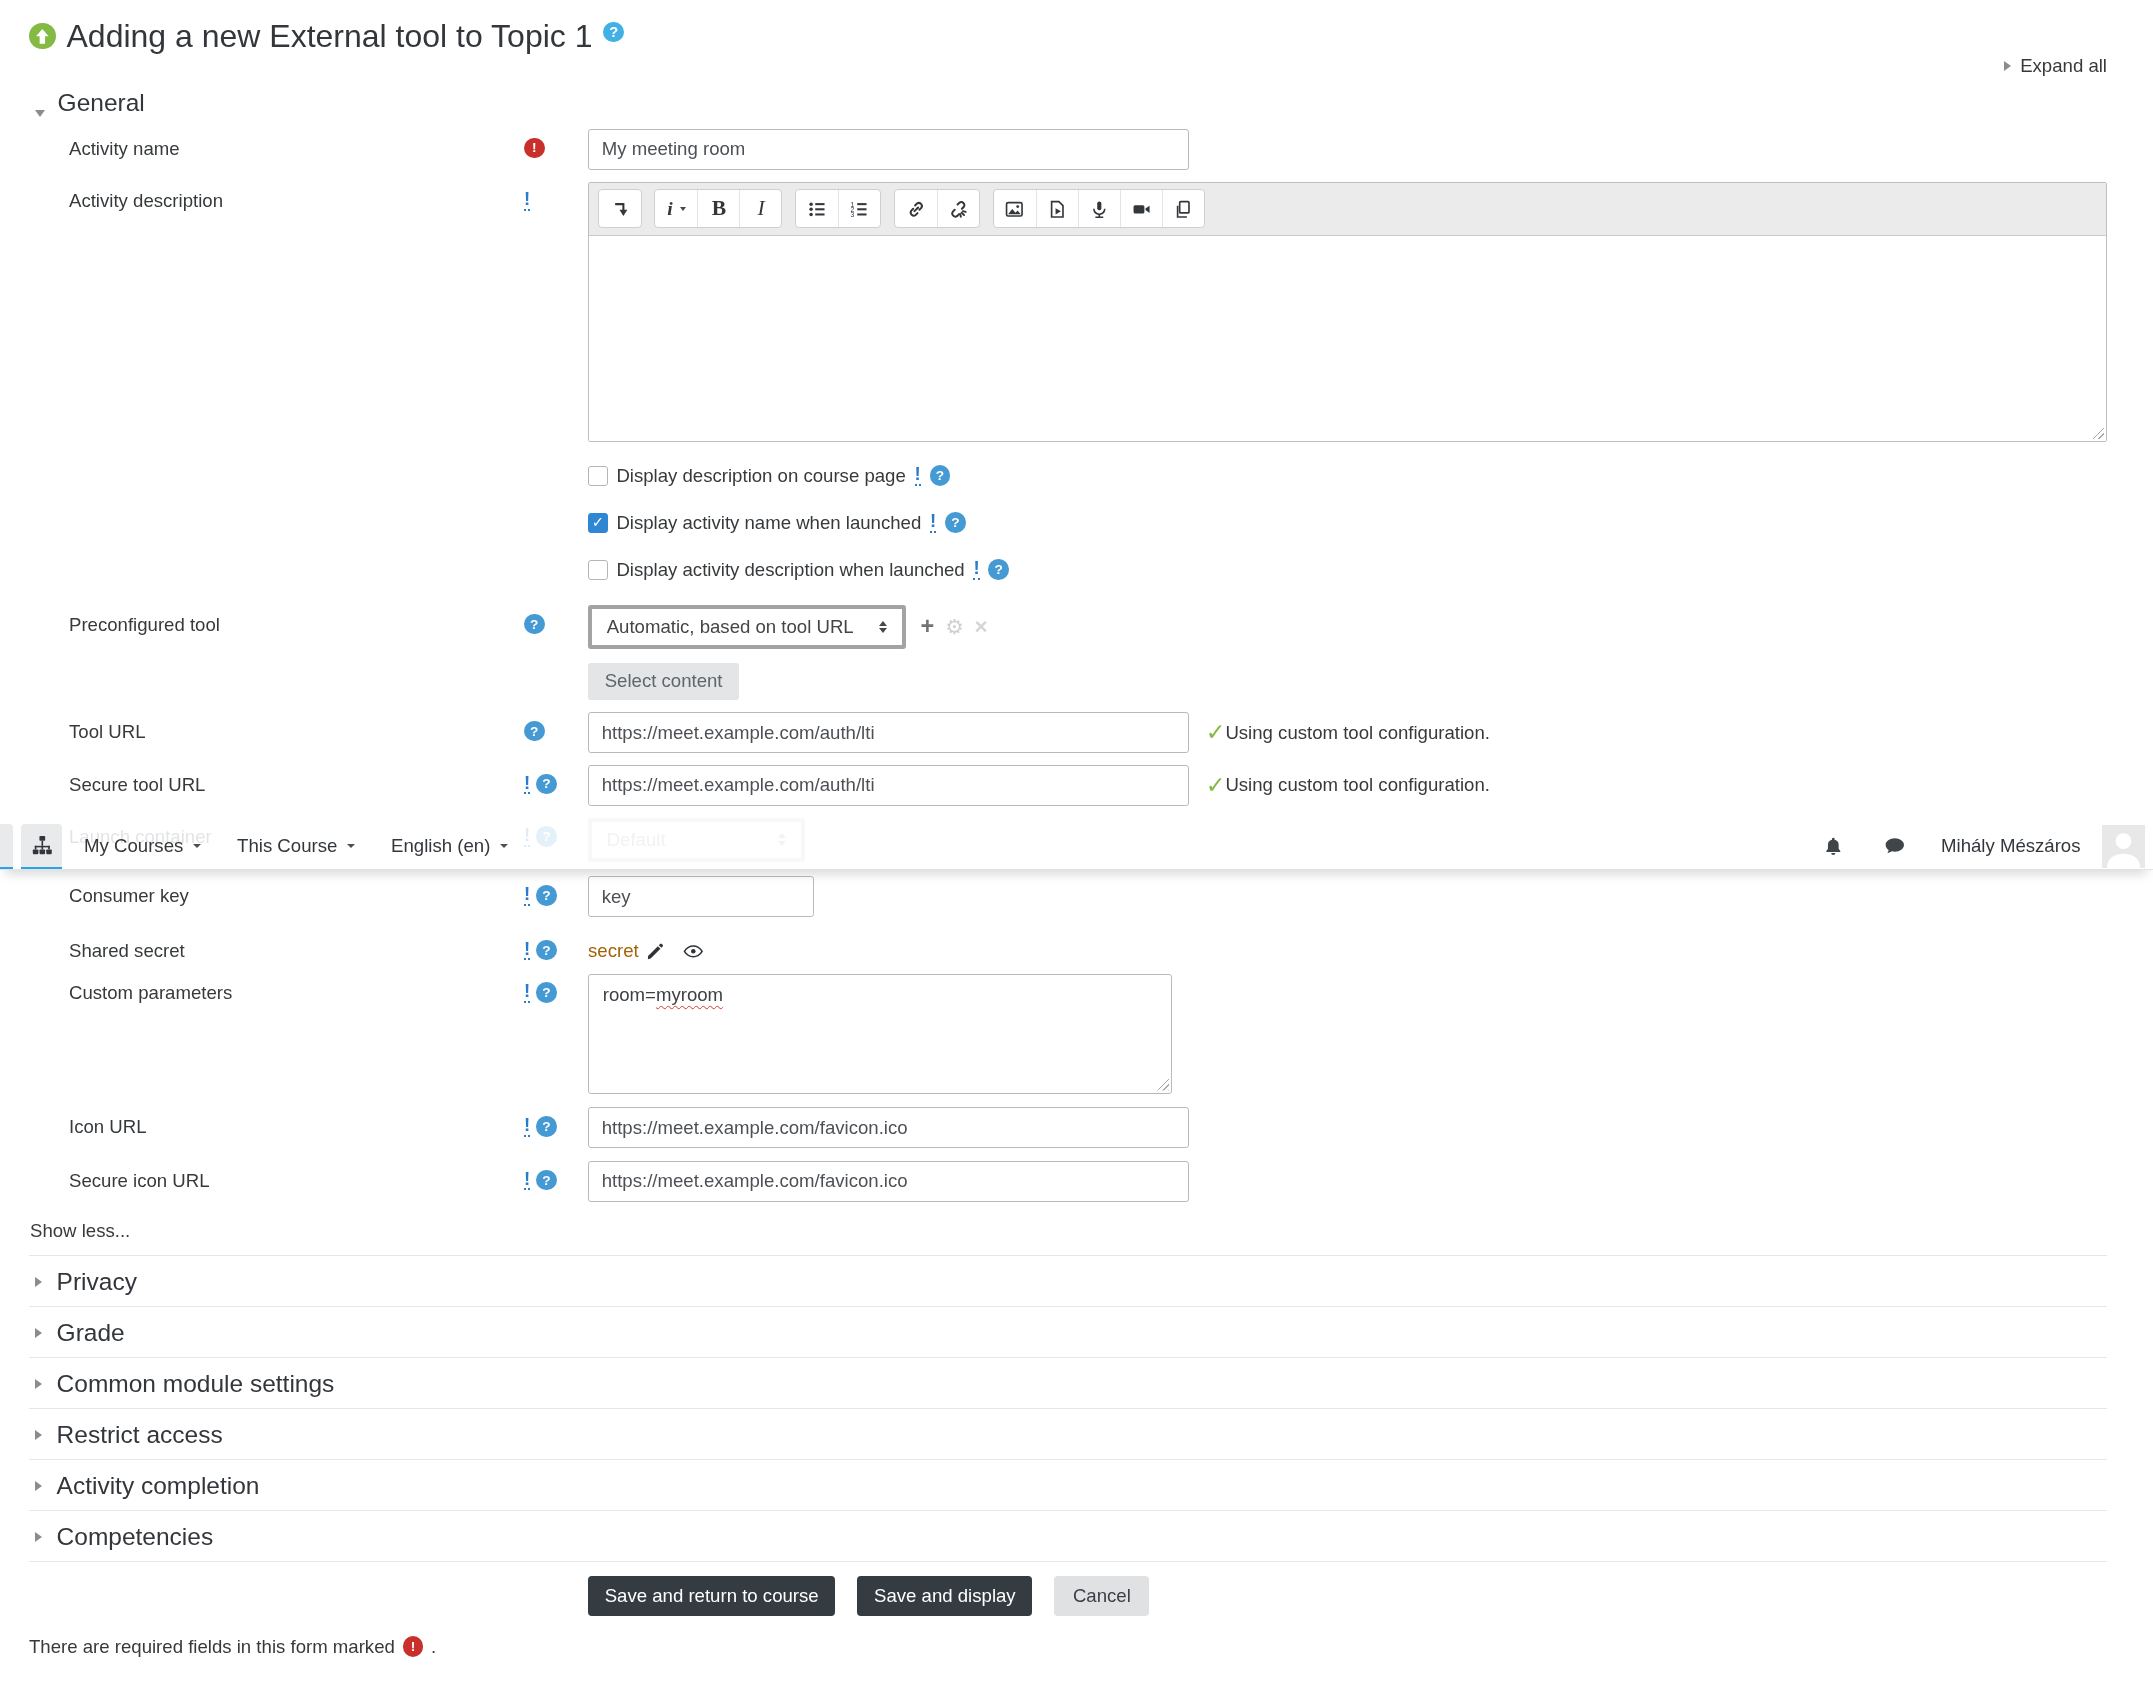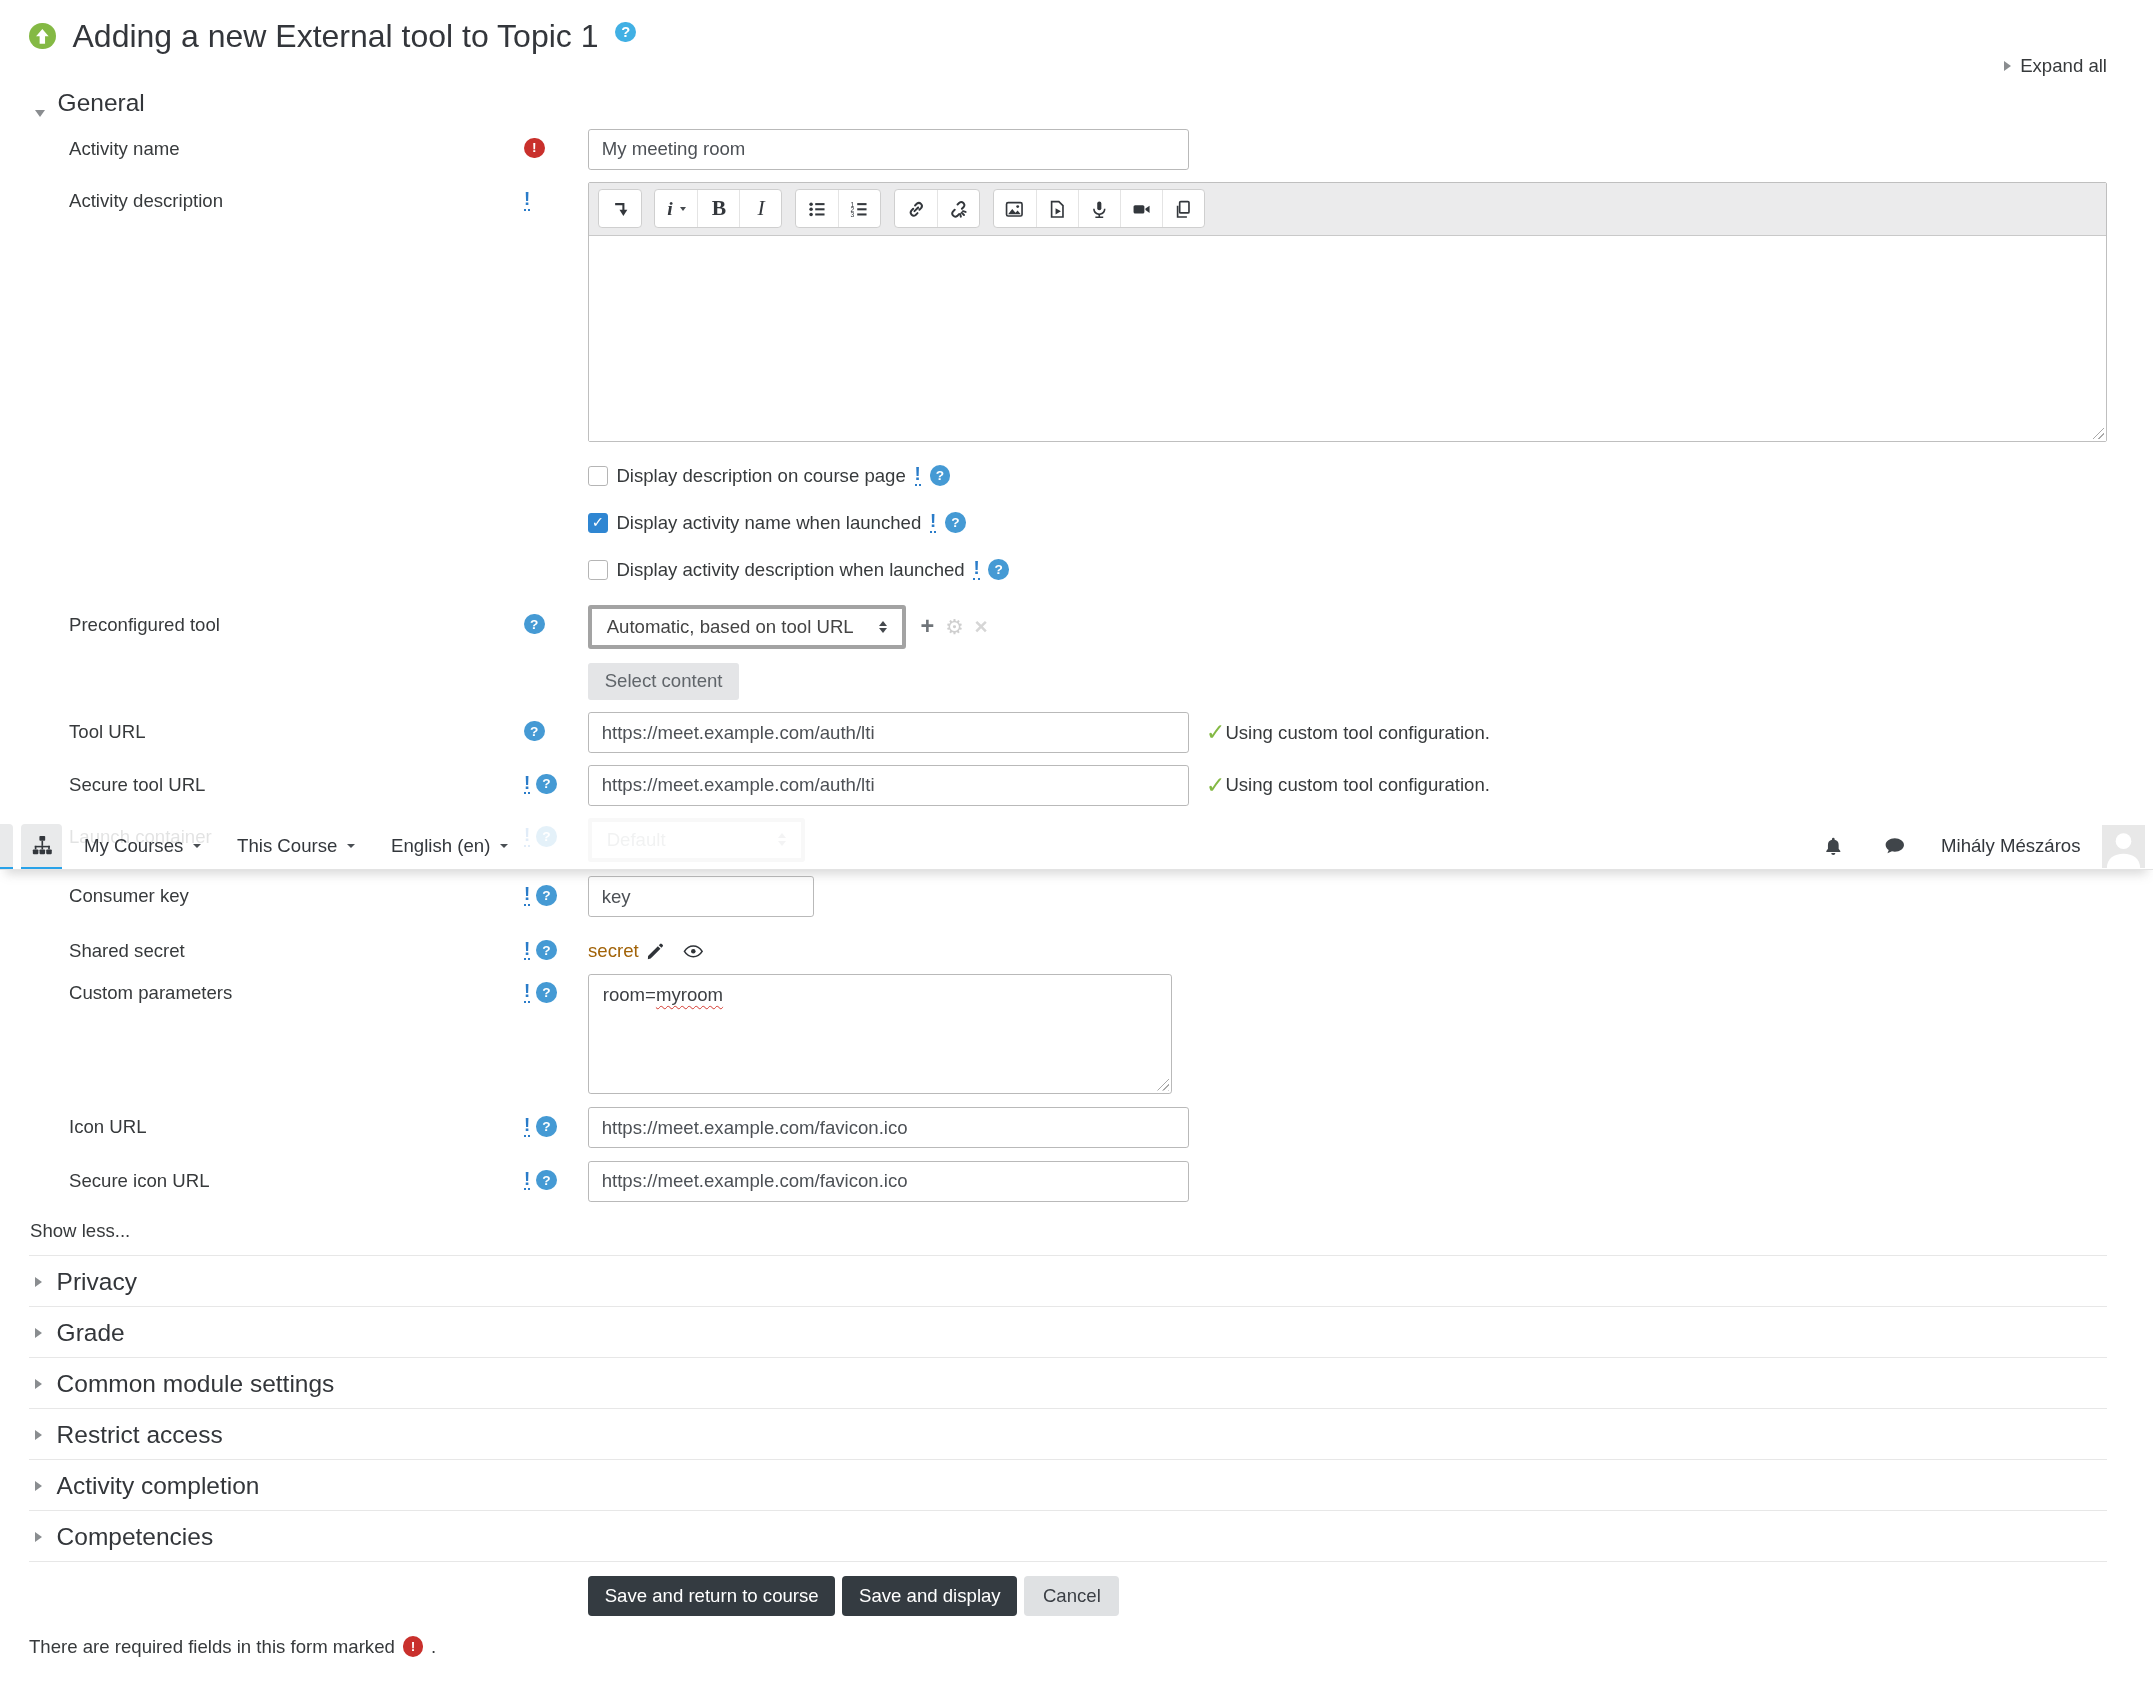--- a/index.html
+++ b/index.html
@@ -4,21 +4,21 @@
 <style>
   * { margin:0; padding:0; box-sizing:border-box; }
   html,body { width:2153px; height:1703px; overflow:hidden; }
   body {
     font-family:"Liberation Sans","DejaVu Sans",sans-serif;
     background:#fff; color:#373a3c;
   }
   .page { padding:17.6px 46px 0 29px; position:relative; }
 
   
-  .titlebar { display:flex; align-items:center; gap:17px; }
+  .titlebar { display:flex; align-items:center; gap:11px; }
   .title-icon { width:26.5px; height:26.5px; border-radius:50%;
     background:var(--success_green,#84c043); display:inline-flex;
     align-items:center; justify-content:center; flex:0 0 auto; }
   h1 { font-size:32px; font-weight:400; color:#33363b; line-height:37px; }
   .help-badge { width:20.6px; height:20.6px; border-radius:50%;
     background:var(--help_blue,#459ad4); color:#fff; font-size:14.7px; font-weight:bold;
     display:inline-flex; align-items:center; justify-content:center; flex:0 0 auto; }
   .help-badge.lite { background:#41b0e4; margin-top:-7.8px; }
   .expandall { text-align:right; margin-top:2px; height:19.6px; font-size:18.6px;
     display:flex; justify-content:flex-end; align-items:center; gap:8.8px; cursor:pointer; }
@@ -122,21 +122,21 @@
     background:#fff; padding:9.8px 13.7px; font-size:18.6px; color:#3c3f43; position:relative; }
   .squiggle { text-decoration:underline wavy #d3392f 1px; text-underline-offset:3.9px; }
   .showless { margin-top:17.6px; margin-left:1px; font-size:18.6px; cursor:pointer; }
 
   .csection { border-top:1px solid #e7e7e7; margin-top:0; padding:10.8px 0 9.8px 5.9px;
     display:flex; align-items:center; gap:14.7px; font-size:24.5px; color:#33363a;
     height:51px; cursor:pointer; }
   .sections-block { margin-top:13.7px; }
   .final-rule { border:none; border-top:1px solid #e7e7e7; }
 
-  .actions { margin-left:559px; margin-top:13.7px; display:flex; gap:7px; }
+  .actions { margin-left:559px; margin-top:13.7px; display:flex; gap:22px; }
   .btn-dark { background:var(--button_dark,#343b41); color:#fff; font-size:18.6px; border:none;
     height:40px; padding:0 16.7px; border-radius:3.9px; cursor:pointer;
     font-family:"Liberation Sans","DejaVu Sans",sans-serif; }
   .btn-light { background:#dfe1e3; color:#3b3f45; font-size:18.6px; border:none;
     height:40px; padding:0 18.6px; border-radius:3.9px; cursor:pointer;
     font-family:"Liberation Sans","DejaVu Sans",sans-serif; }
 
   .reqnote { margin-top:19.6px; font-size:18.6px; display:flex; align-items:center; gap:7.8px; }
 </style>
 </head>

